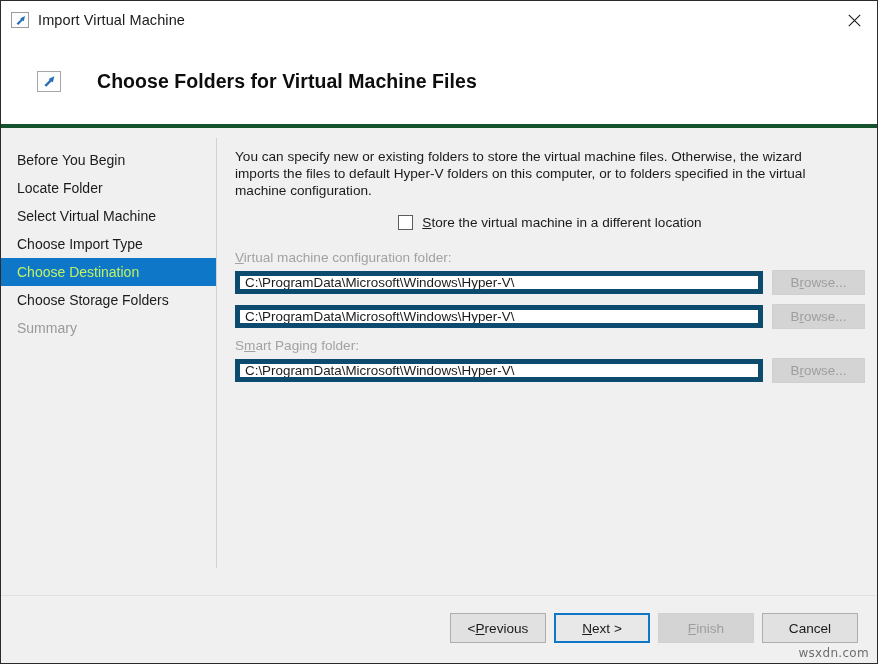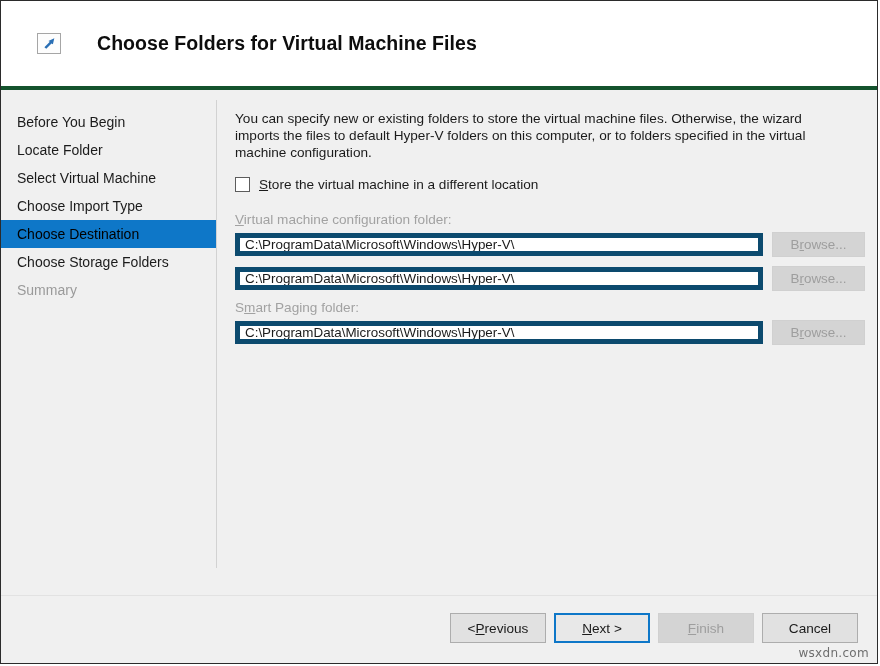--- a/index.html
+++ b/index.html
@@ -127,21 +127,21 @@
     align-items: center;
     padding-left: 16px;
     font-size: 14px;
     color: #1b1b1b;
     box-sizing: border-box;
     cursor: default;
     white-space: nowrap;
   }
   .nav-item.selected {
     background: #0e77c8;
-    color: #000000;
+    color: #bef264;
     width: 215px;
   }
   .nav-item.disabled {
     color: #9a9a9a;
   }
 
   
   .content {
     flex: 1 1 auto;
     padding: 20px 22px 0 18px;
@@ -153,20 +153,21 @@
     line-height: 17px;
     color: #1b1b1b;
     width: 585px;
     margin: 0 0 16px 0;
   }
 
   .checkrow {
     display: flex;
     align-items: center;
     margin-bottom: 20px;
+    justify-content: center;
   }
   .checkbox {
     width: 15px;
     height: 15px;
     border: 1px solid #5c5c5c;
     background: #ffffff;
     box-sizing: border-box;
     margin-right: 9px;
     flex: 0 0 auto;
   }
@@ -263,20 +264,36 @@
     color: #6e6e6e;
     font-family: "DejaVu Sans", sans-serif;
     letter-spacing: 0.3px;
   }
 </style>
 </head>
 <body>
 
 <div class="window">
 
+  <div class="titlebar">
+    <span class="title-icon">
+      <svg width="13" height="11" viewBox="0 0 13 11">
+        <path d="M11 1 L6 3.4 L7.2 4.1 L2.6 8.6 L4.2 10 L8.6 5.4 L9.8 6.2 Z" fill="#2a6fb5"></path>
+      </svg>
+    </span>
+    <span class="title-text">Import Virtual Machine</span>
+    <span class="titlebar-spacer"></span>
+    <div class="close-btn">
+      <span>
+        <svg width="13" height="13" viewBox="0 0 13 13">
+          <path d="M0.8 0.8 L12.2 12.2 M12.2 0.8 L0.8 12.2" stroke="#1a1a1a" stroke-width="1.1" fill="none"></path>
+        </svg>
+      </span>
+    </div>
+  </div>
 
   <div class="headerband">
     <span class="header-icon">
       <svg width="16" height="13" viewBox="0 0 13 11">
         <path d="M11 1 L6 3.4 L7.2 4.1 L2.6 8.6 L4.2 10 L8.6 5.4 L9.8 6.2 Z" fill="#2a6fb5"></path>
       </svg>
     </span>
     <span class="header-title">Choose Folders for Virtual Machine Files</span>
   </div>
 

